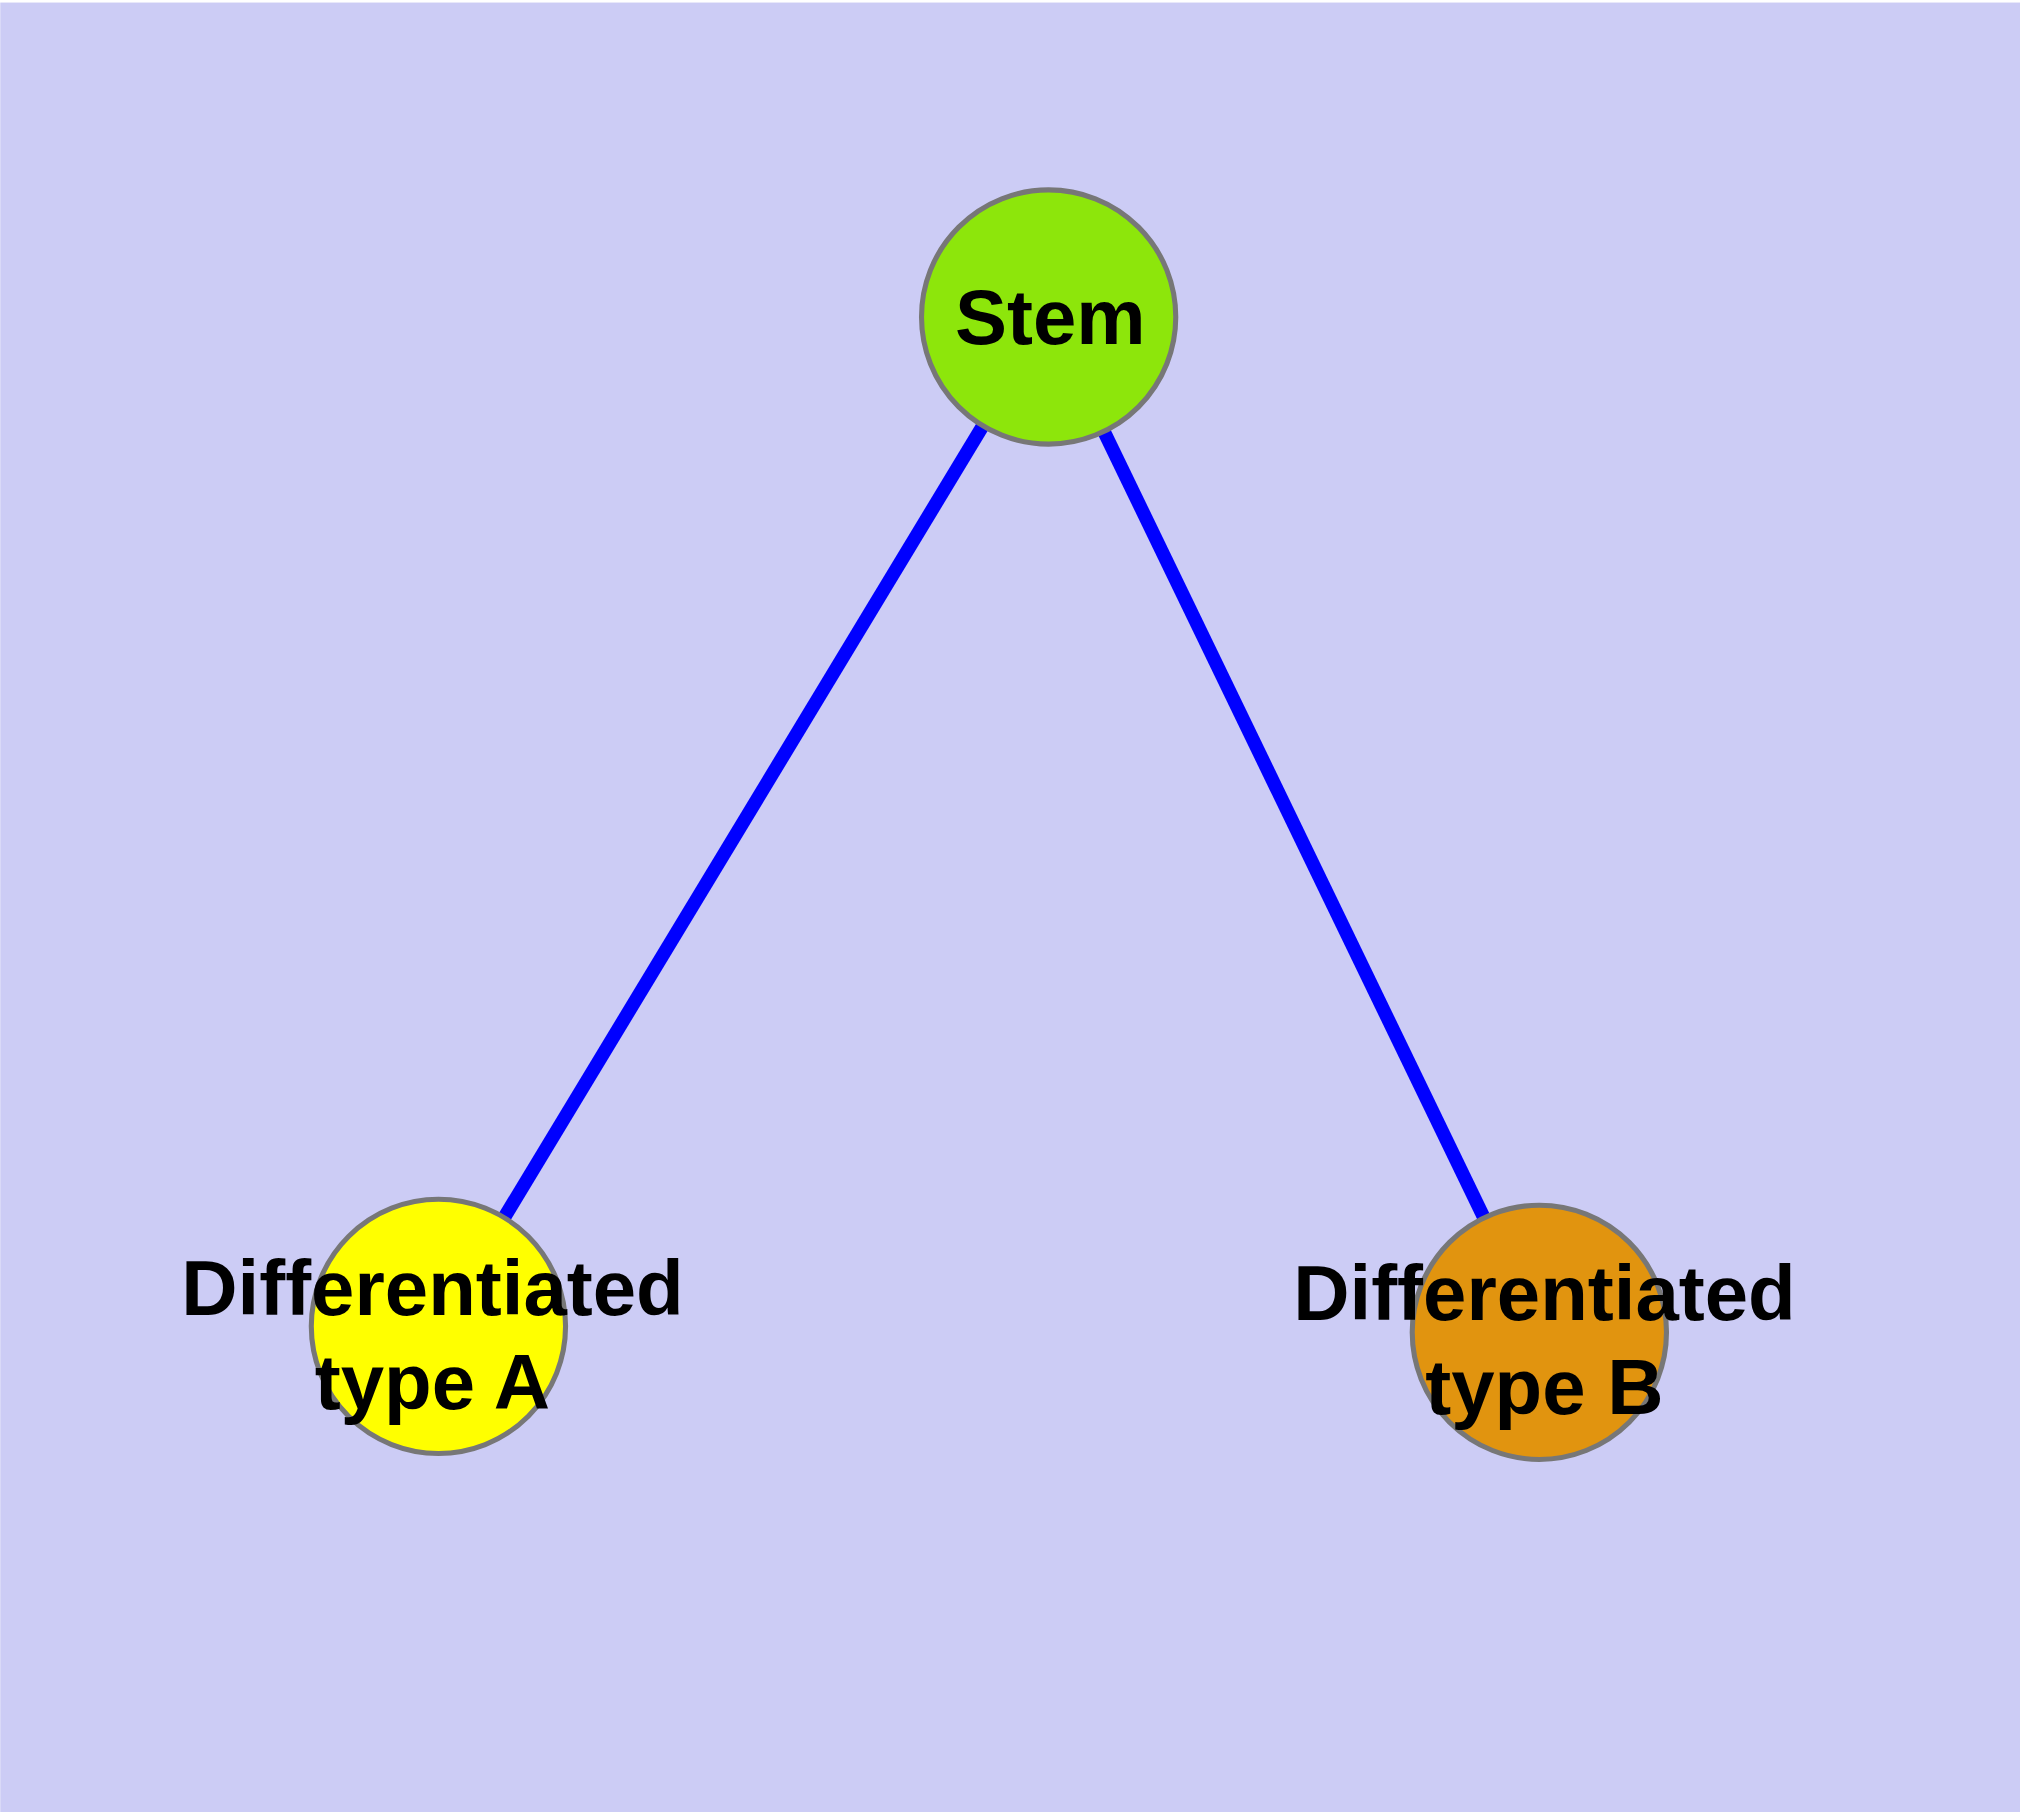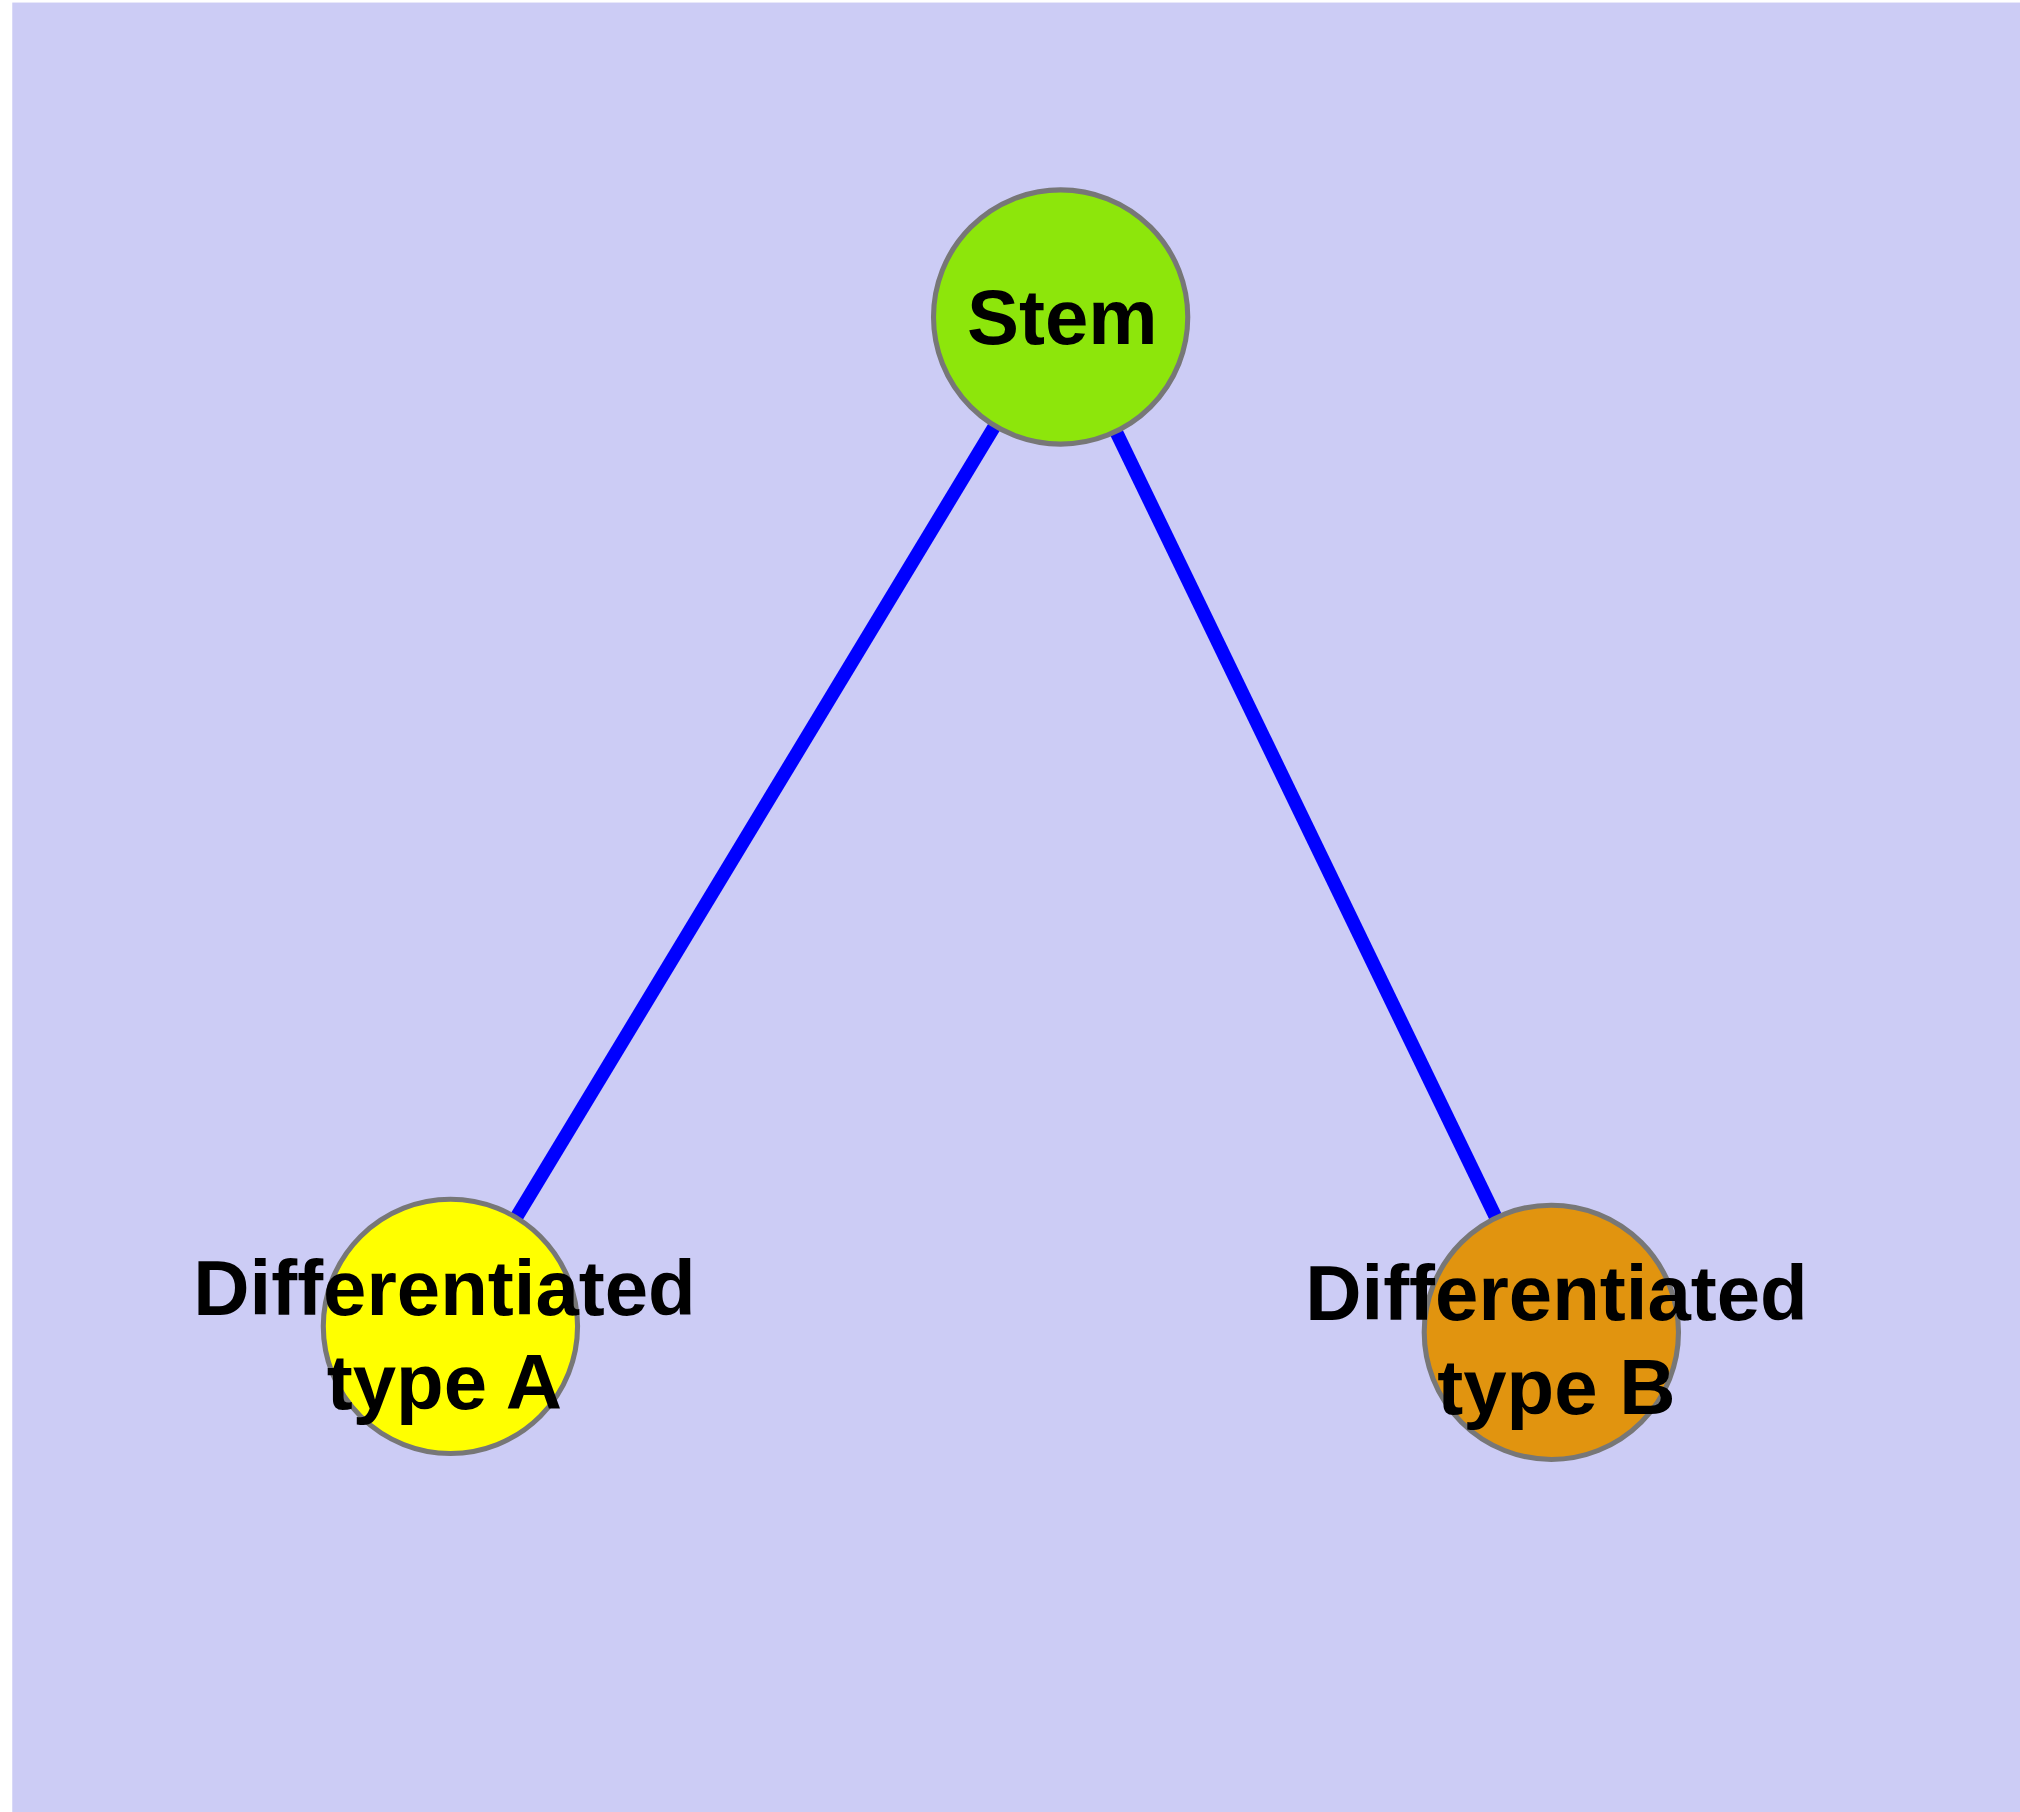--- a/index.html
+++ b/index.html
@@ -6,21 +6,21 @@
     margin: 0;
     padding: 0;
     width: 2021px;
     height: 1812px;
     background: #ffffff;
     overflow: hidden;
   }
   .stage {
     position: absolute;
     top: 0;
-    left: 12px;
+    left: 0;
     width: 1820px;
     height: 1812px;
   }
   svg.graph {
     display: block;
     width: 2021px;
     height: 1812px;
   }
   svg.graph text {
     font-family: "Liberation Sans", sans-serif;

